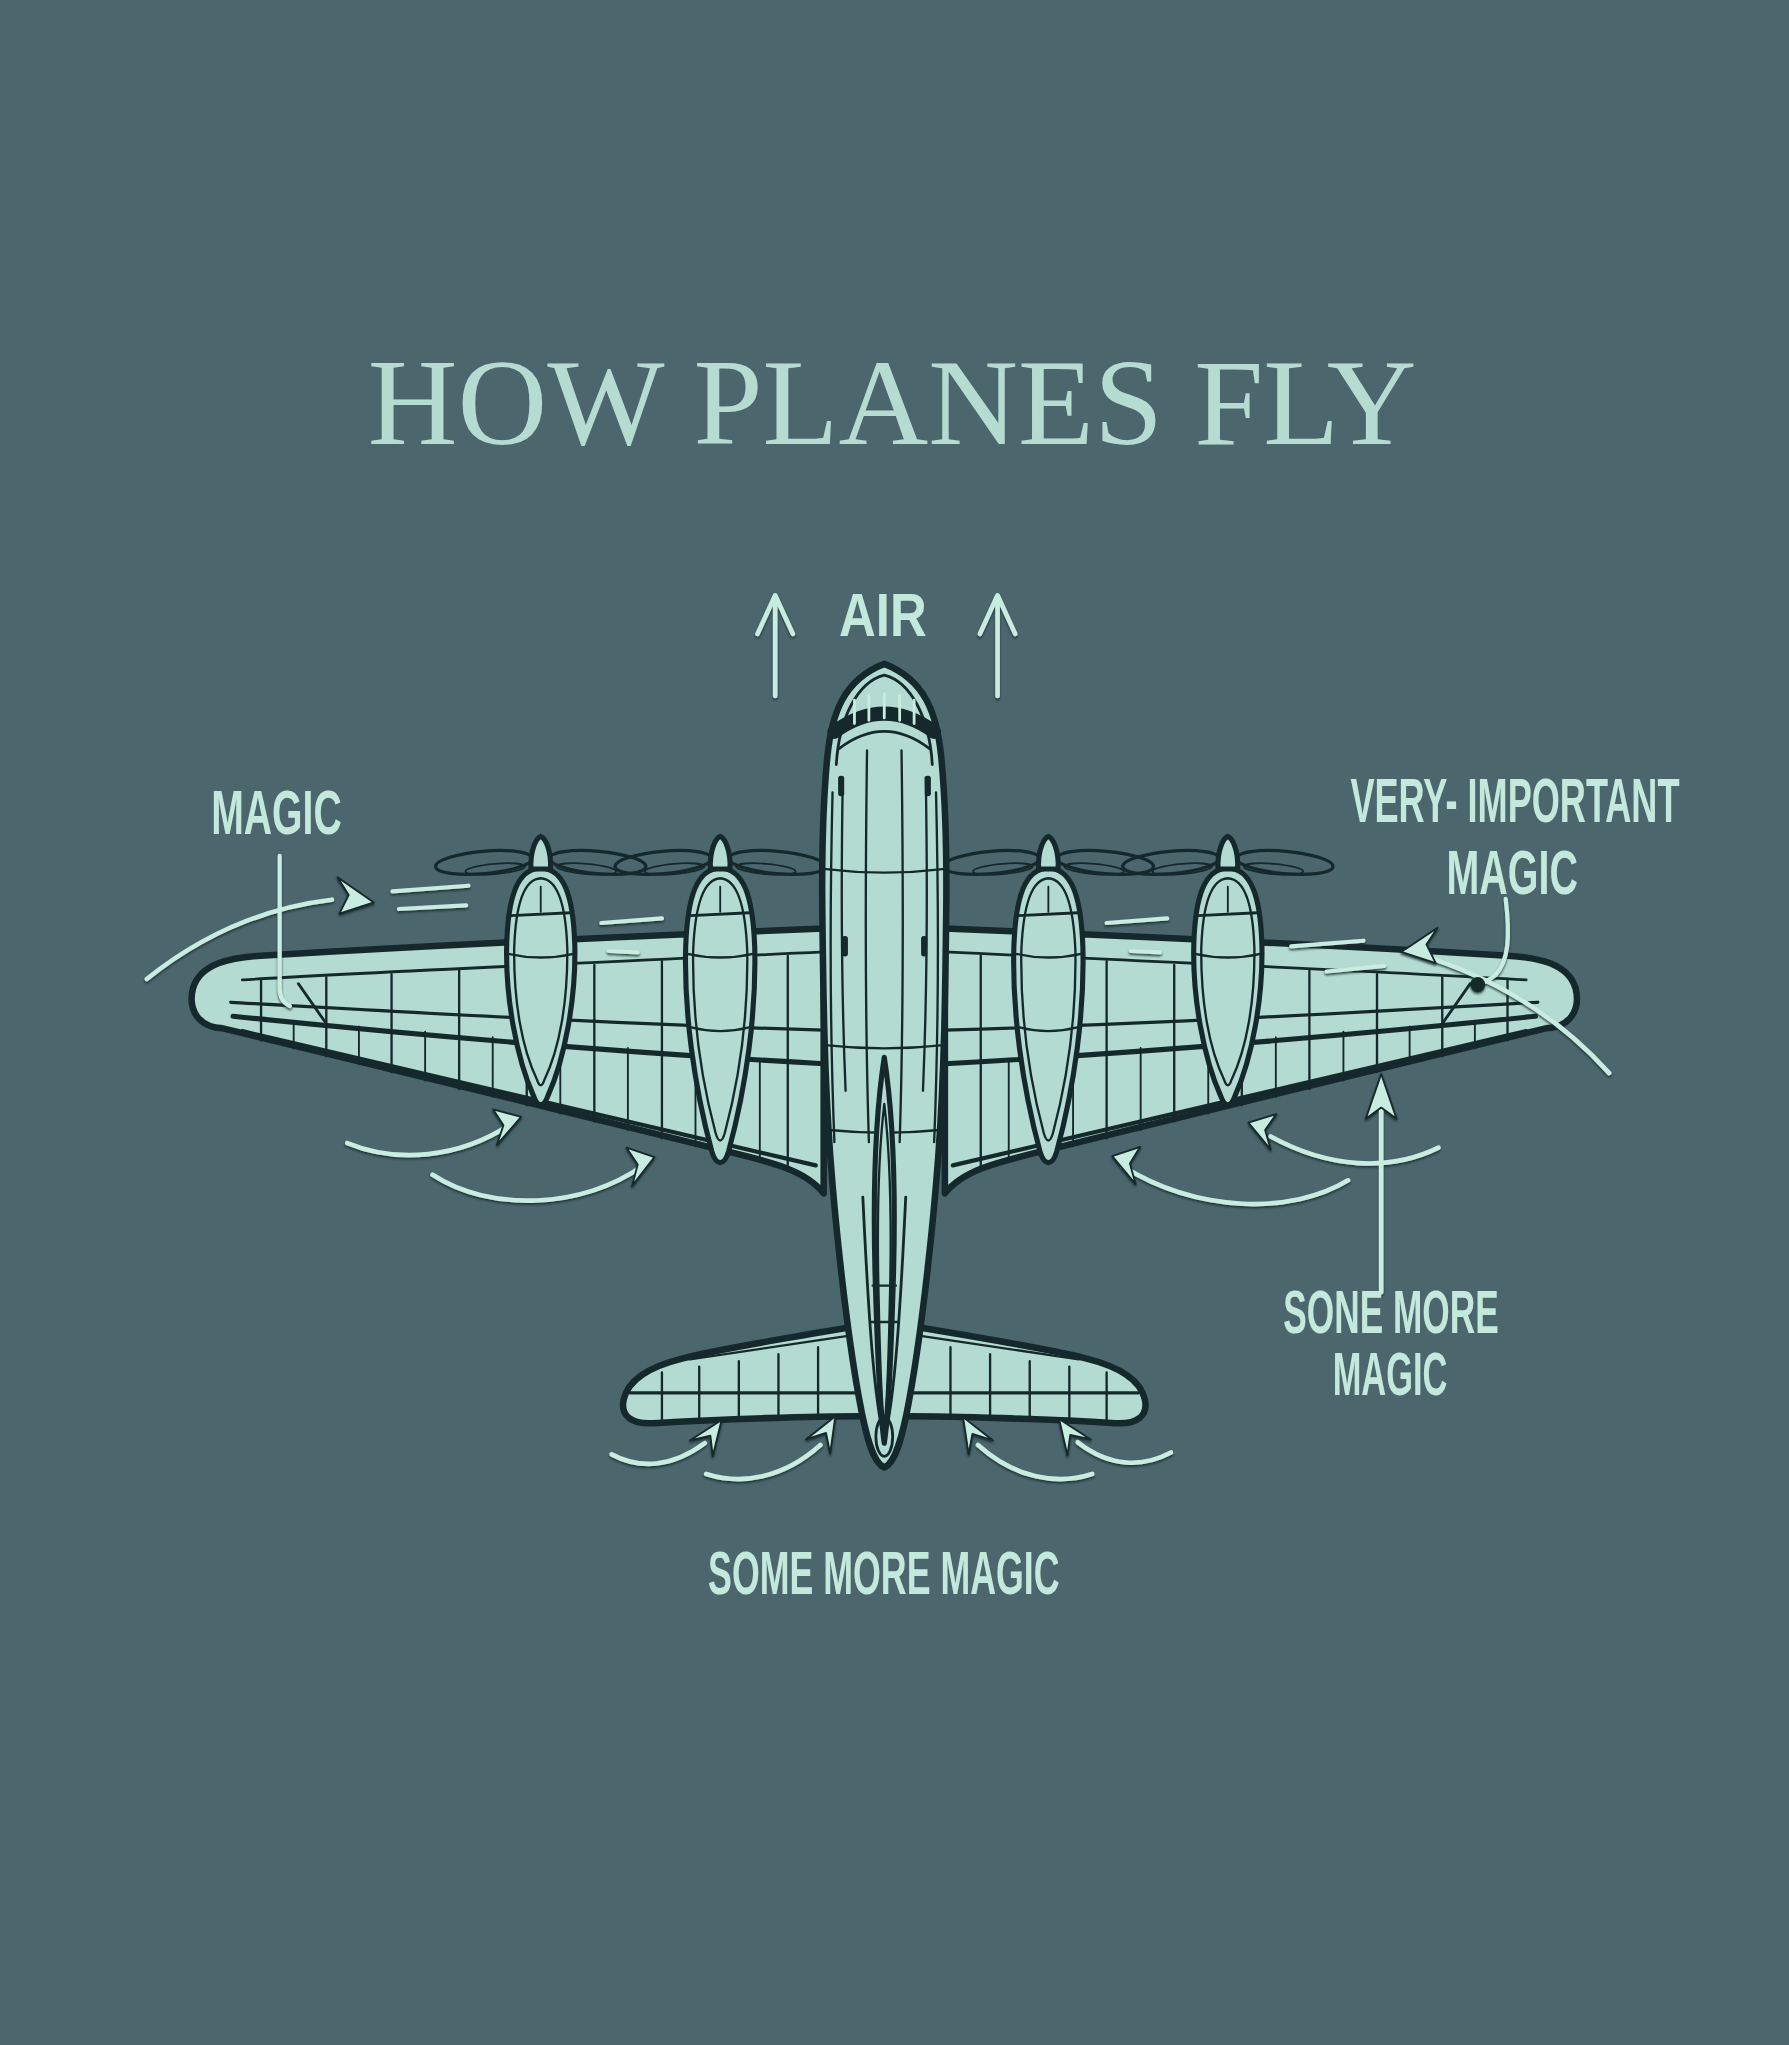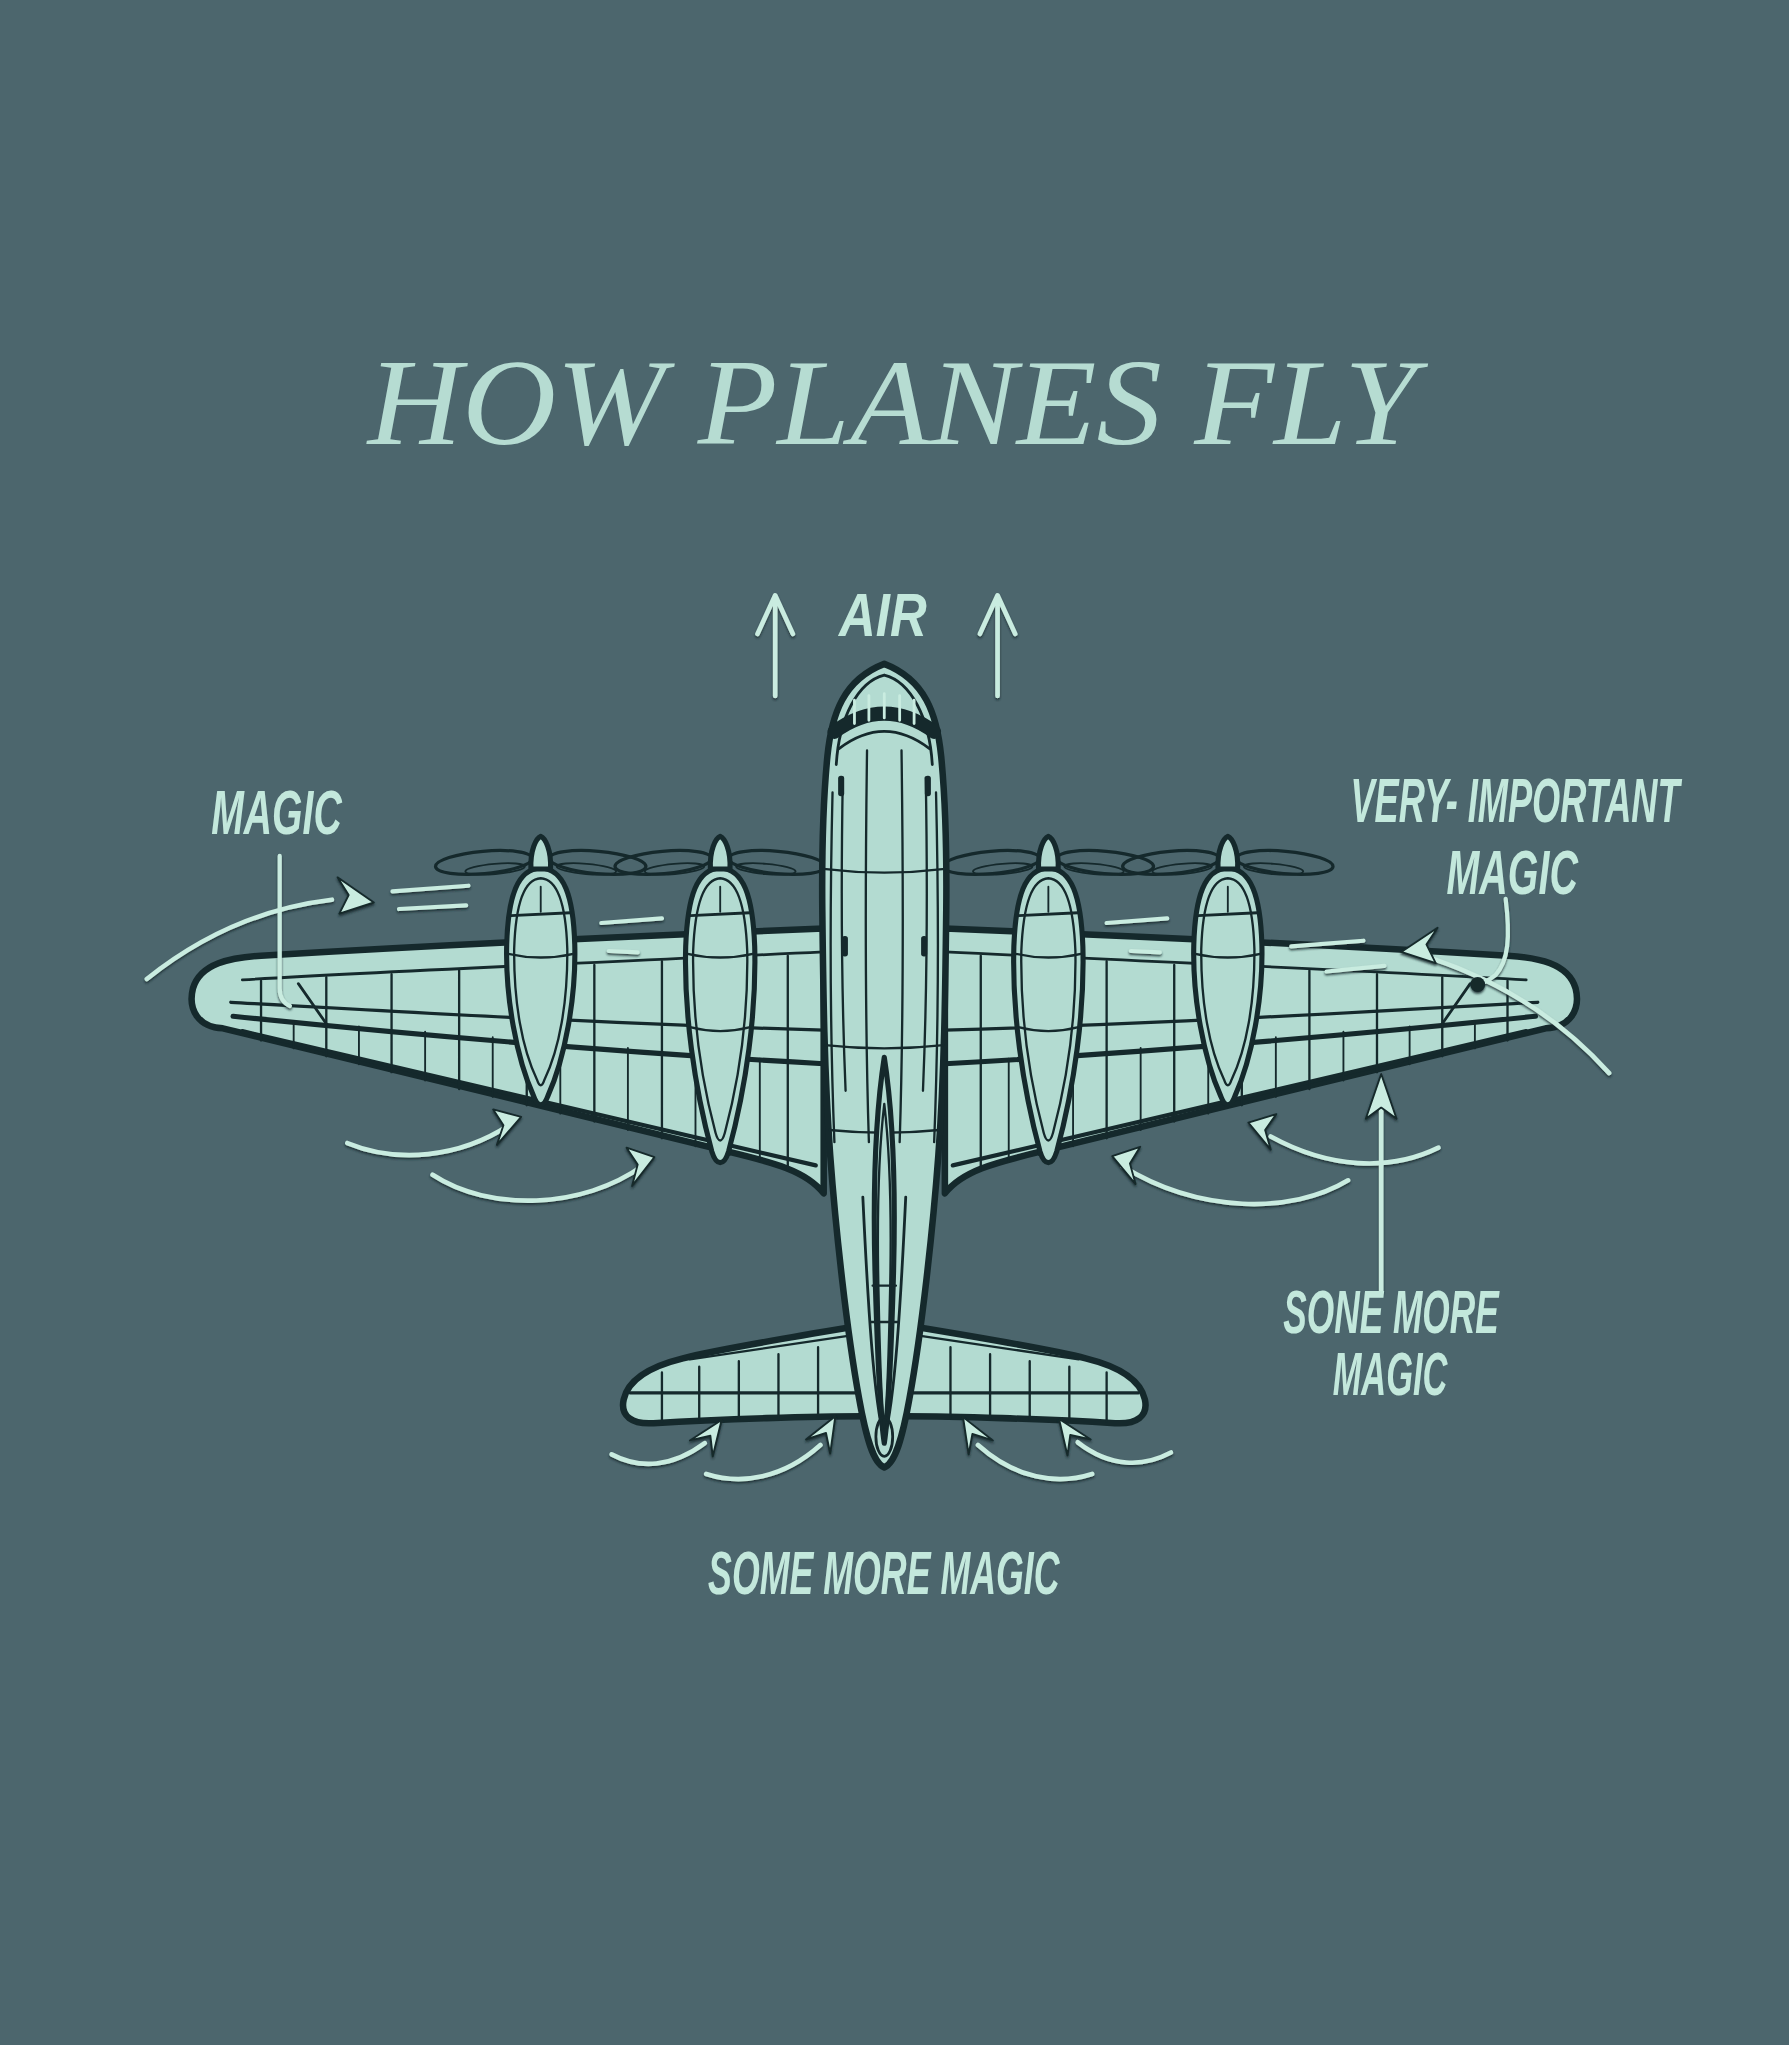--- a/index.html
+++ b/index.html
@@ -1,16 +1,16 @@
 <!DOCTYPE html>
 <html style="--background: #4c666d; --ink: #15292c; --fill: #b3dbd1; --glow: #c9ece0; --title: #b6dcd2; --label: #c3e8dc;font-size:7.5px"><head>
 <meta charset="utf-8">
 <style>
   html,body{margin:0;padding:0;background:#222;}
-  .stage{position:relative;width:1790px;height:2046px;background:var(--background,#4c666d);overflow:hidden;font-style:italic;}
+  .stage{position:relative;width:1790px;height:2046px;background:var(--background,#4c666d);overflow:hidden;}
   svg{position:absolute;inset:0;display:block;}
   .outl{fill:var(--fill);stroke:var(--ink);stroke-width:14;stroke-linejoin:round;}
   .outl2{fill:var(--fill);stroke:var(--ink);stroke-width:11;stroke-linejoin:round;}
   .ln{stroke:var(--ink);fill:none;stroke-linecap:round;stroke-linejoin:round;}
   .lite{stroke:var(--glow);fill:none;stroke-linecap:round;stroke-linejoin:round;}
   .ahead{fill:var(--glow);stroke:var(--ink);stroke-width:4;stroke-linejoin:round;}
   .mark{fill:var(--ink);}
   text{font-family:"Liberation Sans",sans-serif;}
   .lbl{font-weight:bold;fill:var(--label);}
   .ttl{font-family:"Liberation Serif","DejaVu Serif",serif;fill:var(--title);}

